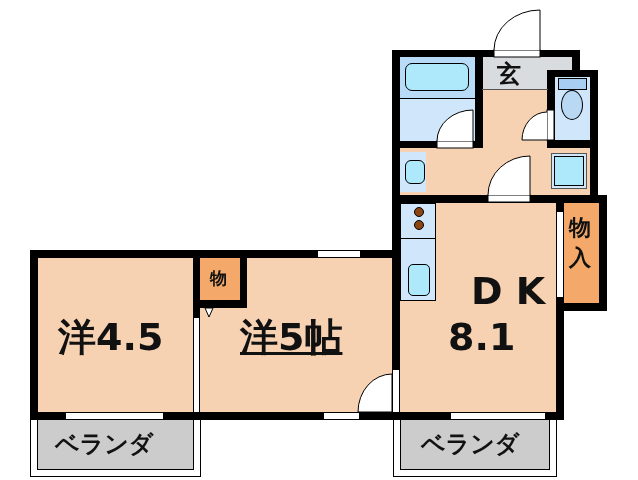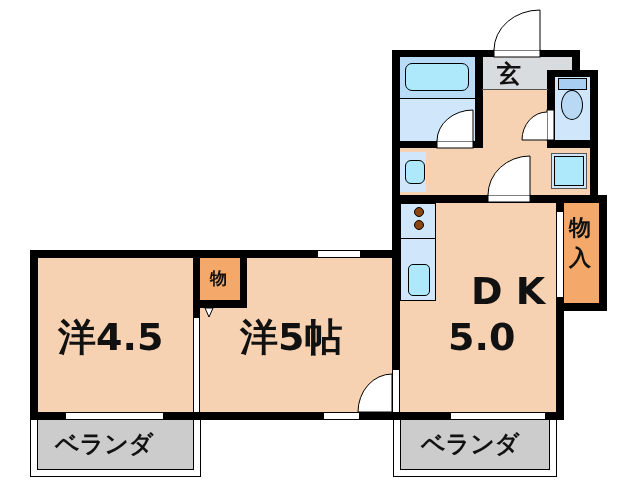--- a/index.html
+++ b/index.html
@@ -123,16 +123,16 @@
   <path d="M42 39 L42 0 A42 39 0 0 0 0 39" fill="#fff" stroke="#000" stroke-width="1"></path>
 </svg>
 <svg style="left:356px;top:370px;" width="36" height="42">
   <path d="M36 42 L36 4 A34 38 0 0 0 2 42 Z" fill="#fff" stroke="#000" stroke-width="1"></path>
 </svg>
 <svg style="left:205px;top:308px;" width="10" height="10">
   <path d="M0 0 L8 0 L4 9 Z" fill="#fff" stroke="#000" stroke-width="1"></path>
 </svg>
 
 <span class="label big" style="left:58px;top:318px;">洋4.5</span>
-<span class="label big" style="left:240px;top:318px;">洋5帖</span>
+<span class="label big" style="left:240px;top:318px;text-decoration:underline;">洋5帖</span>
 <span class="label big" style="left:471px;top:272px;">D K</span>
-<span class="label big" style="left:448px;top:318px;">5.0</span>
+<span class="label big" style="left:448px;top:318px;">8.1</span>
 <span class="label med" style="left:497px;top:62px;">玄</span>
 
 </body></html>

